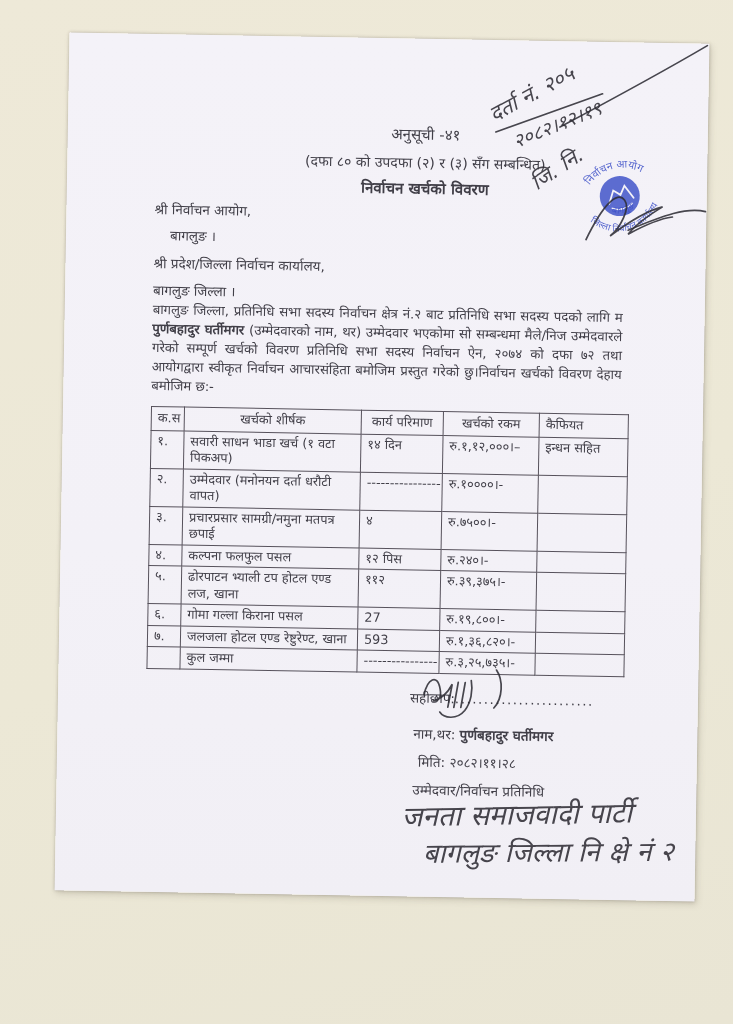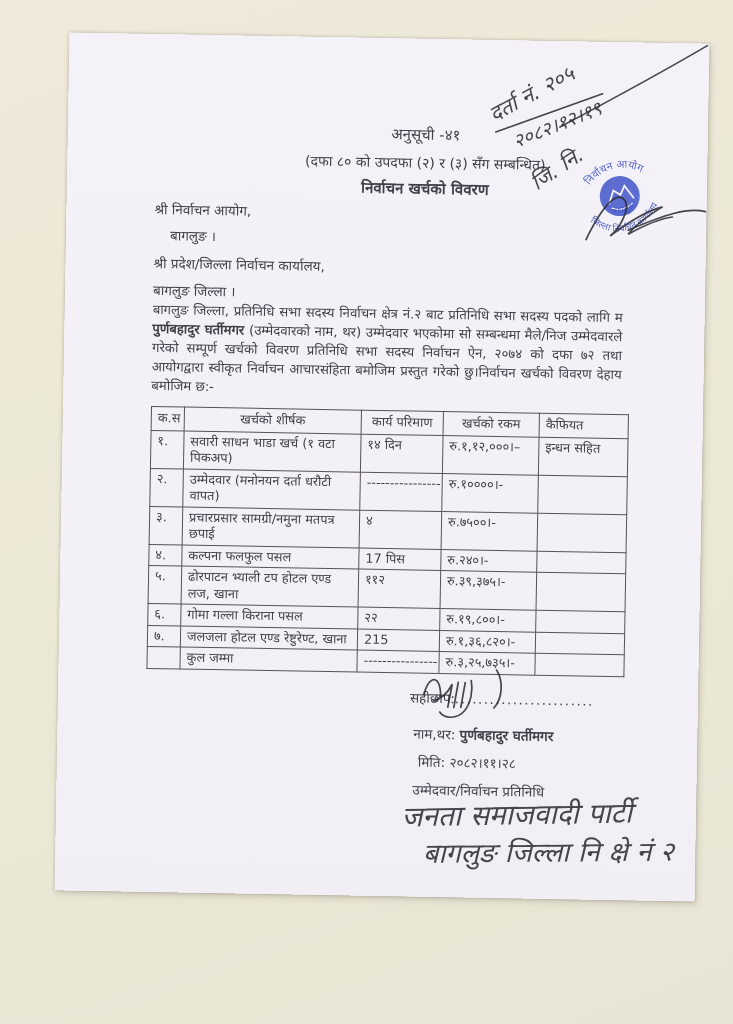--- a/index.html
+++ b/index.html
@@ -101,42 +101,42 @@
     <tr>
       <td>३.</td>
       <td class="cell-title">प्रचारप्रसार सामग्री/नमुना मतपत्र छपाई</td>
       <td class="cell-qty">४</td>
       <td class="cell-amount">रु.७५००।-</td>
       <td></td>
     </tr>
     <tr>
       <td>४.</td>
       <td class="cell-title">कल्पना फलफुल पसल</td>
-      <td class="cell-qty">17 पिस</td>
+      <td class="cell-qty">१२ पिस</td>
       <td class="cell-amount">रु.२४०।-</td>
       <td></td>
     </tr>
     <tr>
       <td>५.</td>
       <td class="cell-title">ढोरपाटन भ्याली टप होटल एण्ड लज, खाना</td>
       <td class="cell-qty">११२</td>
       <td class="cell-amount">रु.३९,३७५।-</td>
       <td></td>
     </tr>
     <tr>
       <td>६.</td>
       <td class="cell-title">गोमा गल्ला किराना पसल</td>
-      <td class="cell-qty">२२</td>
+      <td class="cell-qty">27</td>
       <td class="cell-amount">रु.१९,८००।-</td>
       <td></td>
     </tr>
     <tr>
       <td>७.</td>
       <td class="cell-title">जलजला होटल एण्ड रेष्टुरेण्ट, खाना</td>
-      <td class="cell-qty">215</td>
+      <td class="cell-qty">593</td>
       <td class="cell-amount">रु.१,३६,८२०।-</td>
       <td></td>
     </tr>
     <tr>
       <td></td>
       <td class="total-label bold">कुल जम्मा</td>
       <td class="cell-qty">----------------</td>
       <td class="cell-amount">रु.३,२५,७३५।-</td>
       <td></td>
     </tr>

